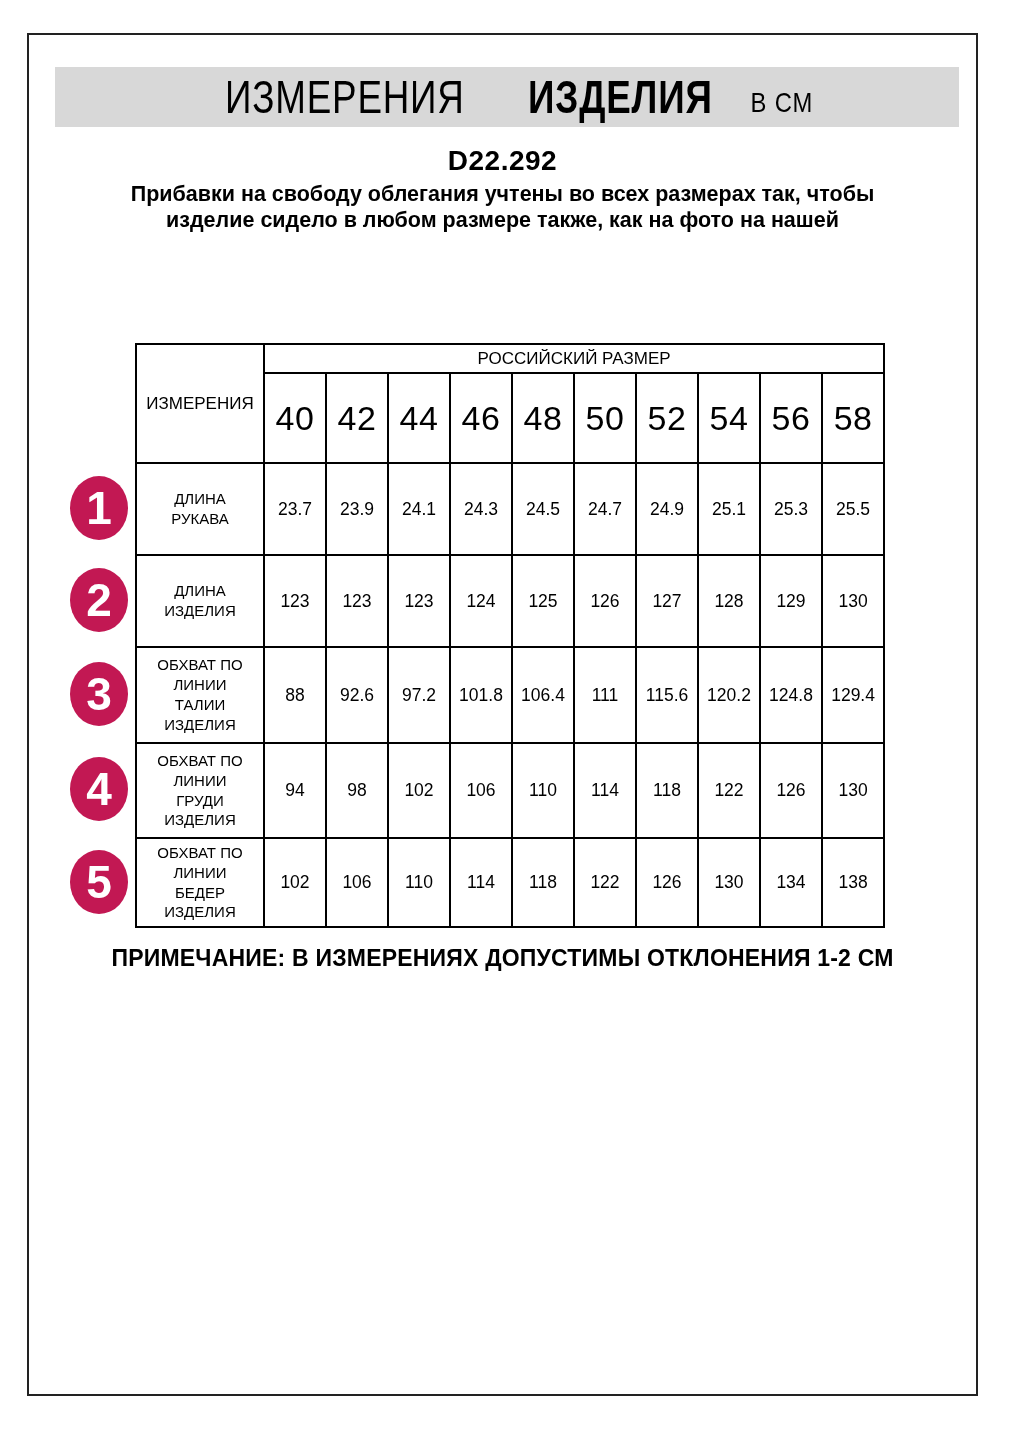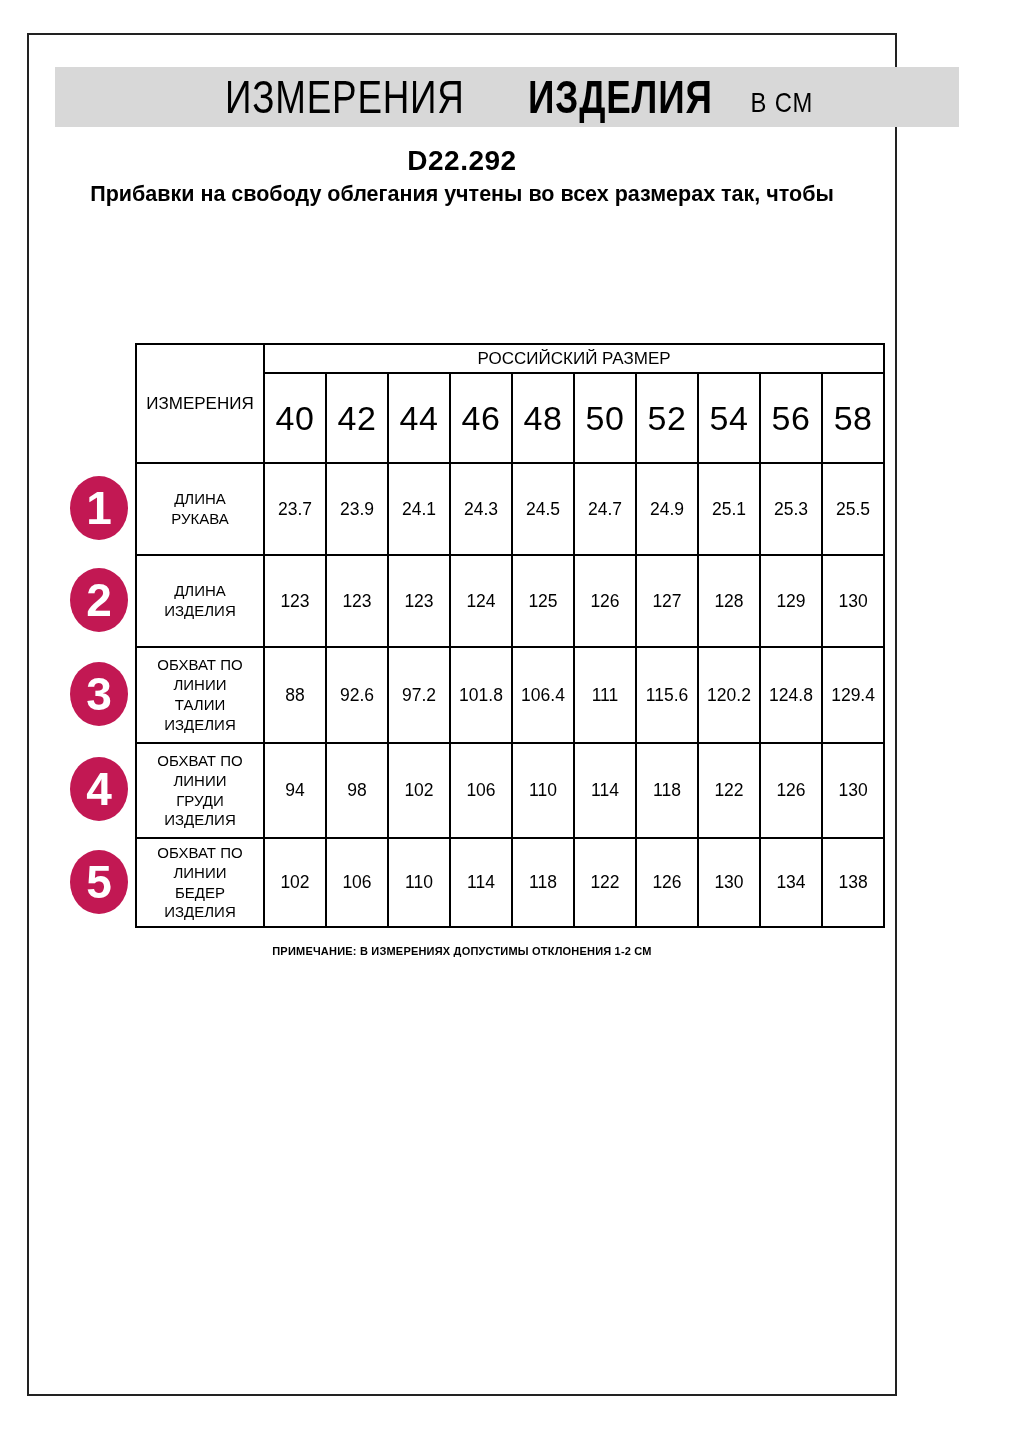--- a/index.html
+++ b/index.html
@@ -6,21 +6,21 @@
   html, body { background:#ffffff; }
   body {
     width:1024px; height:1448px;
     position:relative;
     font-family:"Liberation Sans", sans-serif;
     color:#000;
     overflow:hidden;
   }
   .page-frame {
     position:absolute; left:27px; top:33px;
-    width:870px; height:1363px;
+    width:951px; height:1363px;
     border:2px solid #222;
     background:#fff;
   }
   
   .banner {
     position:absolute; left:26px; top:32px;
     width:904px; height:60px;
     display:flex; align-items:center; justify-content:center;
     gap:10px;
   }
@@ -78,38 +78,39 @@
     line-height:1;
   }
   .badge:nth-child(1) { top:441px; }
   .badge:nth-child(2) { top:533px; }
   .badge:nth-child(3) { top:627px; }
   .badge:nth-child(4) { top:722px; }
   .badge:nth-child(5) { top:815px; }
   
   .note {
     position:absolute; left:0; top:910px; width:100%;
-    text-align:center; font-size:11px; font-weight:700; letter-spacing:0.2px;
+    text-align:center; font-size:23px; font-weight:700; letter-spacing:0.2px;
   }
 </style>
 </head>
 <body>
 
 <div class="page-frame">
 
   <div class="banner" style="background: rgb(216, 216, 216);">
     <span class="banner-word-regular">ИЗМЕРЕНИЯ</span>
     <span class="banner-word-bold">ИЗДЕЛИЯ</span>
     <span class="banner-units">В СМ</span>
   </div>
 
   <div class="model-code">D22.292</div>
 
   <div class="description">
     <div>Прибавки на свободу облегания учтены во всех размерах так, чтобы</div>
+    <div>изделие сидело в любом размере также, как на фото на нашей</div>
   </div>
 
   <table class="size-table">
     <colgroup>
         <col style="width: 128px;">
         <col style="width: 62px;">
         <col style="width: 62px;">
         <col style="width: 62px;">
         <col style="width: 62px;">
         <col style="width: 62px;">

